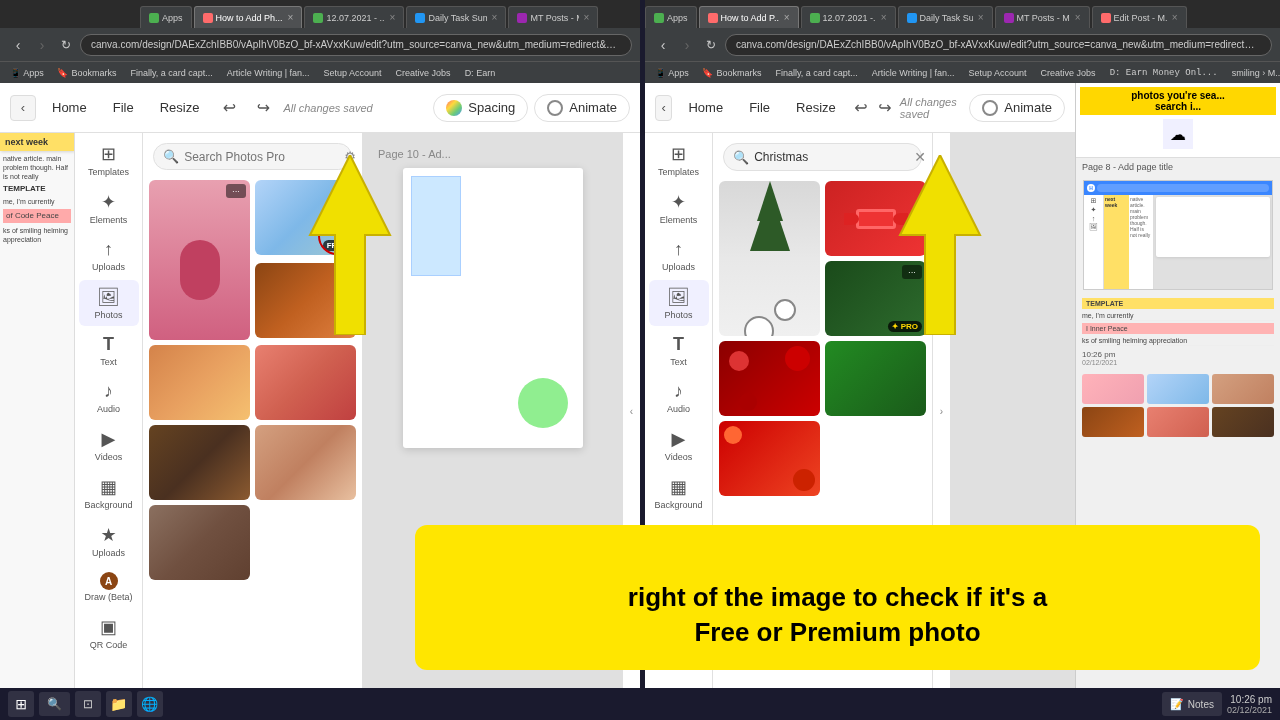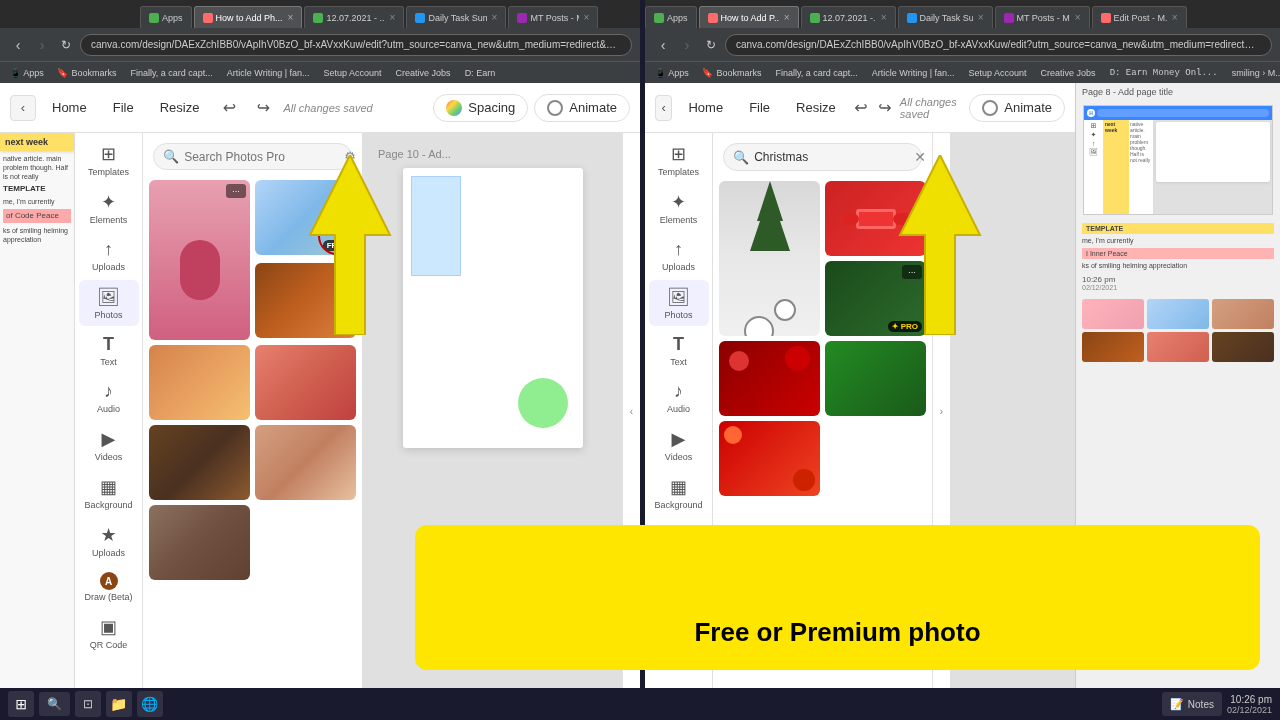--- a/index.html
+++ b/index.html
@@ -365,20 +365,24 @@
 
       <div style="display:flex;flex:1;overflow:hidden;">
         <div style="width:18px;background:#fff;border-right:1px solid #e0e0e0;display:flex;align-items:center;justify-content:center;cursor:pointer;font-size:10px;color:#888;">›</div>
         <div style="flex:1;background:#e0e0e0;display:flex;flex-direction:column;align-items:center;padding:15px;overflow:hidden;">
         </div>
       </div>
     </div>
   </div>
 
   <div style="position:absolute;top:83px;left:430px;width:205px;height:607px;background:#f0f0f0;border-left:1px solid #ccc;overflow:hidden;font-size:8px;">
+    <div style="background:#fff;padding:4px;border-bottom:1px solid #ddd;">
+      <div style="font-size:10px;font-weight:700;color:#000;background:#ffd700;padding:3px 6px;margin-bottom:4px;text-align:center;">photos you're sea...<br>search i...</div>
+      <div style="width:30px;height:30px;background:#f0f0ff;display:flex;align-items:center;justify-content:center;margin:0 auto 4px;font-size:16px;">☁</div>
+    </div>
     <div style="font-size:9px;color:#555;padding:4px 6px;">Page 8 - Add page title</div>
 
     <div style="width:190px;height:110px;background:#e8e8e8;margin:4px auto;border:1px solid #ccc;overflow:hidden;position:relative;">
       <div style="height:14px;background:#3a86ff;display:flex;align-items:center;padding:0 3px;gap:2px;">
         <div style="width:8px;height:8px;background:#fff;border-radius:50%;font-size:5px;display:flex;align-items:center;justify-content:center;color:#3a86ff;font-weight:700;flex-shrink:0;">H</div>
         <div style="flex:1;height:8px;background:rgba(255,255,255,0.2);border-radius:4px;"></div>
       </div>
       <div style="display:flex;height:96px;">
         <div style="width:20px;background:#fff;border-right:1px solid #ddd;display:flex;flex-direction:column;align-items:center;padding:2px 0;gap:1px;">
           <div style="font-size:7px;color:#555;">⊞</div>
@@ -420,21 +424,21 @@
   <div style="position:absolute;top:155px;left:235px;z-index:200;pointer-events:none;">
     <svg width="120" height="180" viewBox="0 0 120 180">
       <polygon points="60,0 100,80 75,80 75,180 45,180 45,80 20,80" fill="#f0e000" stroke="#c8b000" stroke-width="2"></polygon>
     </svg>
   </div>
 </div>
 
 <div style="position:absolute;bottom:50px;left:415px;right:20px;background:#ffe600;border-radius:12px;padding:20px 28px;z-index:500;">
   <div style="font-size:26px;font-weight:900;color:#000;line-height:1.35;text-align:center;">
     <br>
-    <br>
+    <span>right of the image to check if it's a</span><br>
     <span>Free or Premium photo</span>
   </div>
 </div>
 
 <div style="position:absolute;bottom:0;left:0;right:0;height:32px;background:#1a1a2e;display:flex;align-items:center;padding:0 8px;gap:5px;z-index:600;">
   <div style="width:26px;height:26px;background:rgba(255,255,255,0.1);border-radius:3px;display:flex;align-items:center;justify-content:center;cursor:pointer;">
     <span style="font-size:14px;color:#fff;">⊞</span>
   </div>
   <div style="height:24px;background:rgba(255,255,255,0.1);border-radius:3px;padding:0 8px;display:flex;align-items:center;gap:4px;cursor:pointer;">
     <span style="font-size:12px;color:#ccc;">🔍</span>

